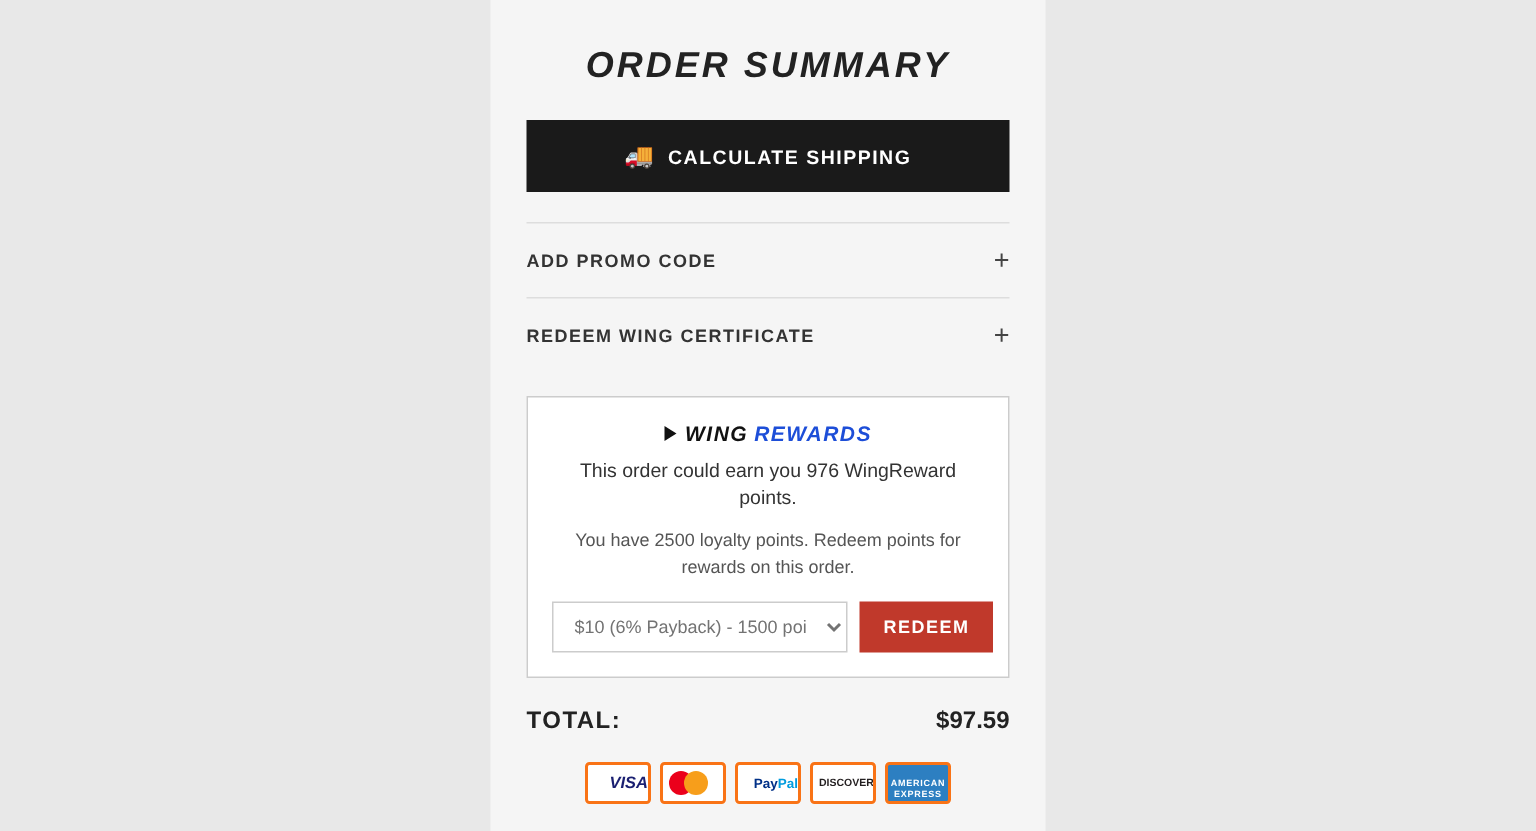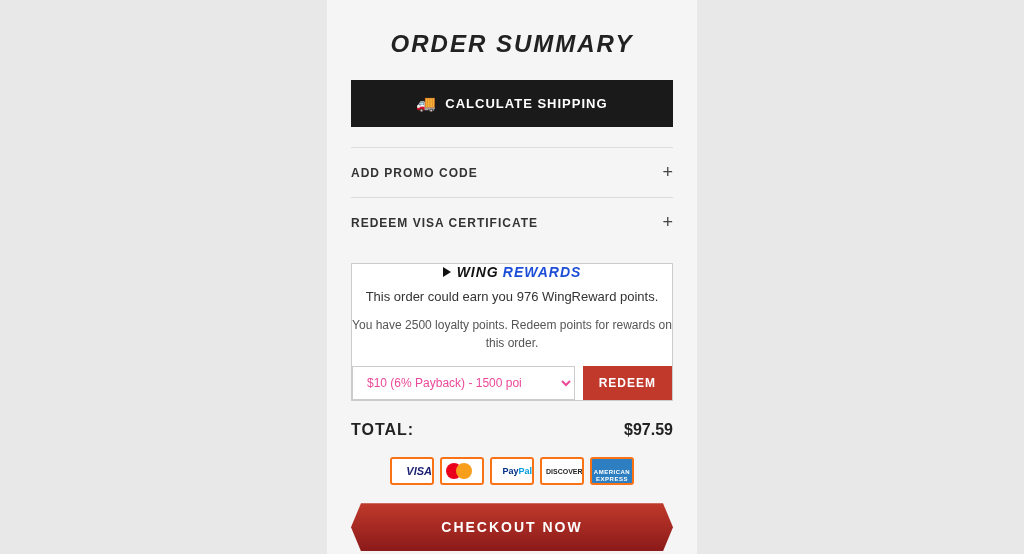--- a/index.html
+++ b/index.html
@@ -62,21 +62,21 @@
       letter-spacing: 1px;
       color: #333;
     }
     .plus-icon {
       font-size: 18px;
       color: #444;
       font-weight: 300;
     }
     .wing-rewards-box {
       border: 1px solid #ccc;
-      padding: 0;
+      padding: 16px;
       margin-top: 16px;
       margin-bottom: 20px;
       background: #fff;
       text-align: center;
     }
     .wing-rewards-logo {
       display: flex;
       align-items: center;
       justify-content: center;
       gap: 4px;
@@ -112,21 +112,21 @@
       display: flex;
       gap: 8px;
       align-items: center;
     }
     .redeem-select {
       flex: 1;
       padding: 8px 10px;
       border: 1px solid #ccc;
       font-size: 12px;
       background: #fff;
-      color: #ec4899;
+      color: #737373;
       cursor: pointer;
     }
     .redeem-btn {
       background: #c0392b;
       color: #fff;
       border: none;
       padding: 10px 16px;
       font-size: 12px;
       font-weight: 700;
       letter-spacing: 1px;
@@ -224,21 +224,21 @@
     <span class="truck-icon">🚚</span>
     <span>CALCULATE SHIPPING</span>
   </button>
 
   <div class="expand-row">
     <span class="expand-label">ADD PROMO CODE</span>
     <span class="plus-icon">+</span>
   </div>
 
   <div class="expand-row">
-    <span class="expand-label">REDEEM VISA CERTIFICATE</span>
+    <span class="expand-label">REDEEM WING CERTIFICATE</span>
     <span class="plus-icon">+</span>
   </div>
 
   <div class="wing-rewards-box">
     <div class="wing-rewards-logo">
       <span class="wing-arrow"></span>
       <span class="wing-text">WING</span>
       <span class="rewards-text">REWARDS</span>
     </div>
     <p class="wing-description">This order could earn you 976 WingReward points.</p>

